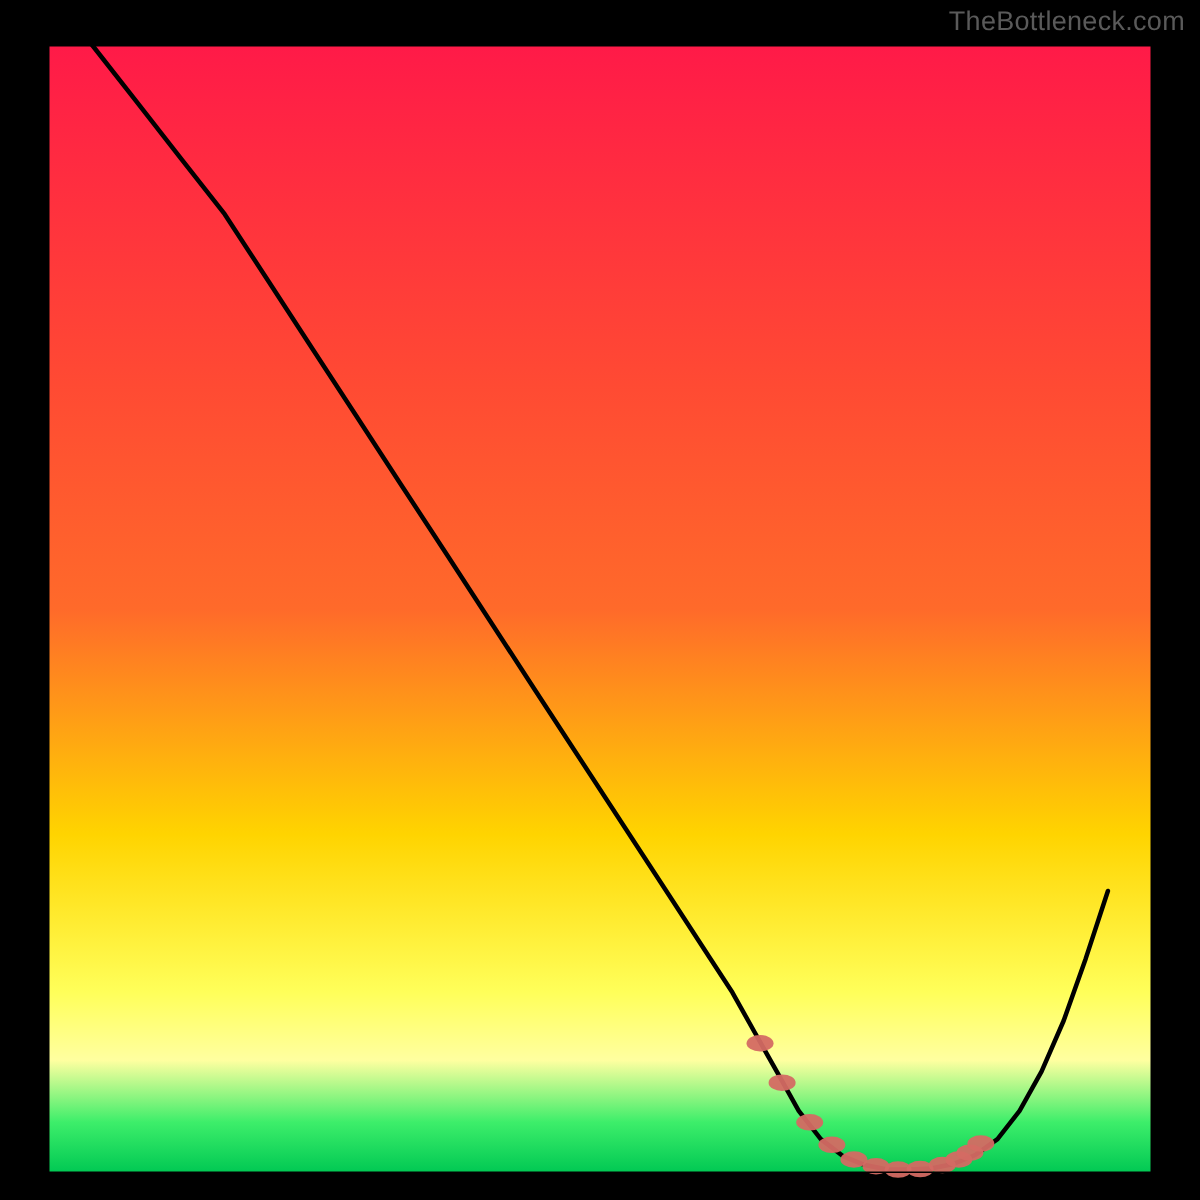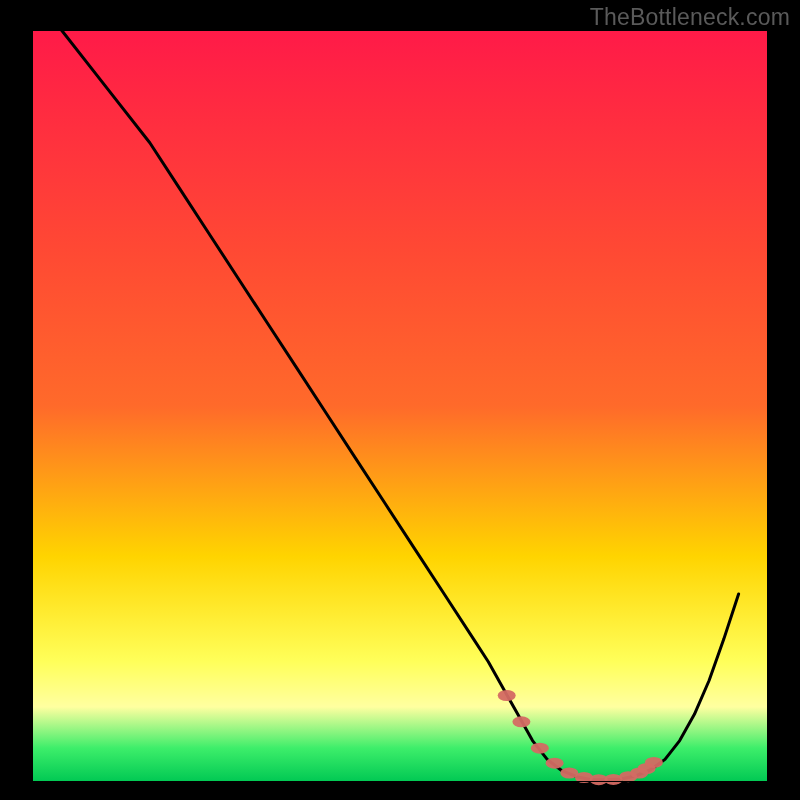--- a/index.html
+++ b/index.html
@@ -15,21 +15,21 @@
     width: 800px;
     height: 800px;
     background: #000;
   }
   .watermark {
     position: absolute;
     top: 4px;
     right: 10px;
     color: #5a5a5a;
     font-family: Arial, Helvetica, sans-serif;
-    font-size: 23px;
+    font-size: 18px;
     font-weight: 500;
     letter-spacing: 0.2px;
     z-index: 10;
   }
   svg {
     display: block;
   }
 </style>
 </head>
 <body>

